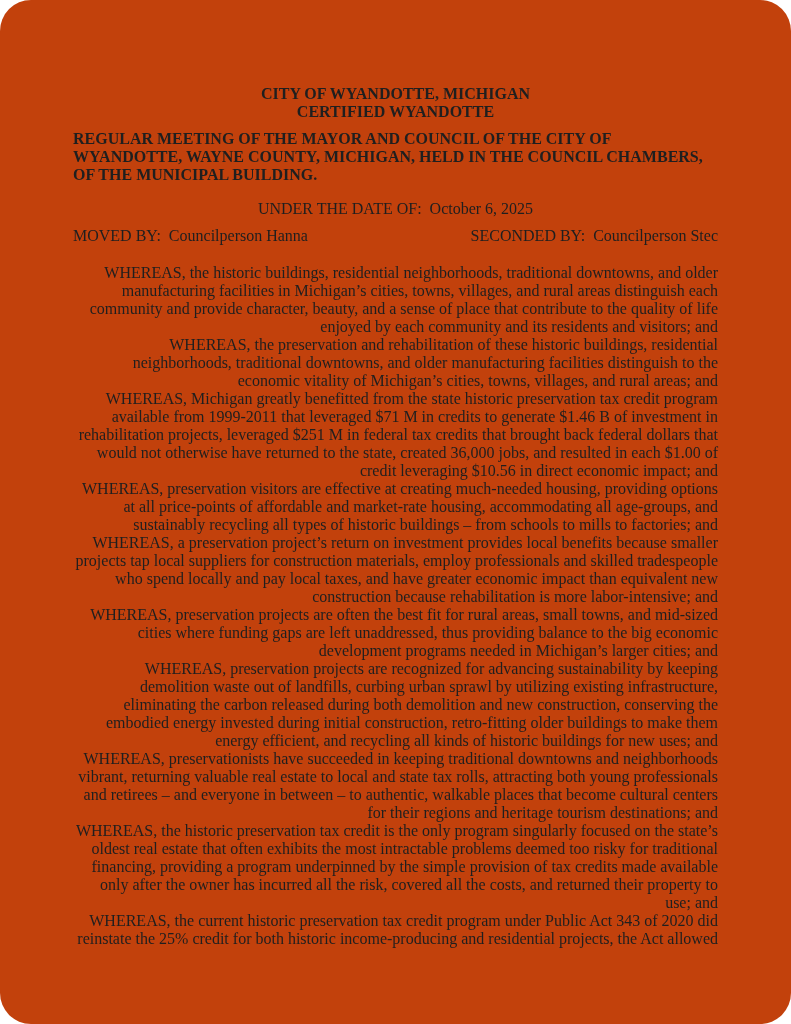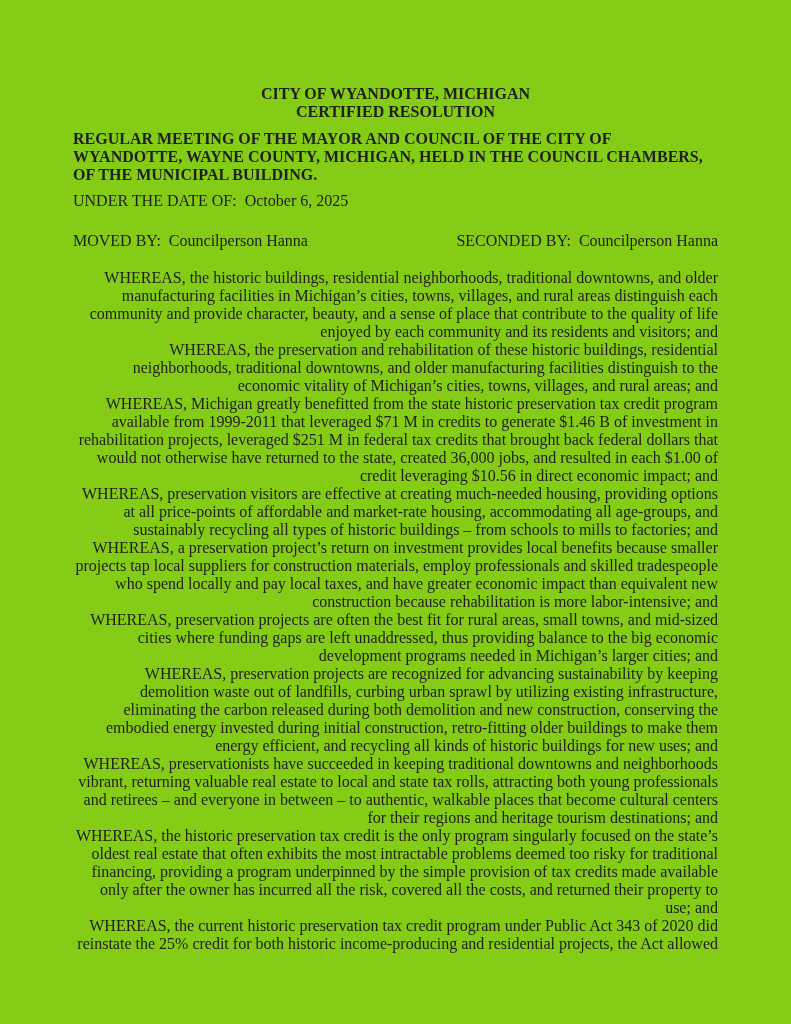--- a/index.html
+++ b/index.html
@@ -1,74 +1,75 @@
 <!DOCTYPE html>
 <html><head>
 <meta charset="utf-8">
 <style>
   html, body { margin: 0; padding: 0; background: #ffffff; }
   .page {
     position: relative;
     width: 791px;
     height: 1024px;
-    background: #84cc16;
+    background: #c2410c;
     box-sizing: border-box;
     padding: 85px 73px 0 73px;
     font-family: "Liberation Serif", "DejaVu Serif", serif;
     font-size: 16px;
     line-height: 18px;
     color: #1f1f1f;
     overflow: hidden;
+    border-radius: 31px;
   }
   .doc-header {
     text-align: center;
     font-weight: bold;
   }
   .doc-header div { white-space: pre-wrap; }
   .meeting-statement {
     margin: 9px 0 0 0;
     font-weight: bold;
   }
   .date-line {
-    margin-top: 8px;
-    text-align: left;
+    margin-top: 16px;
+    text-align: center;
     white-space: pre-wrap;
   }
   .moved-row {
-    margin-top: 22px;
+    margin-top: 9px;
     display: flex;
     justify-content: space-between;
   }
   .moved-row span { white-space: pre-wrap; }
   .resolution-body {
     margin-top: 19px;
   }
   .resolution-body p {
     margin: 0;
     padding: 0;
     text-align: right;
   }
 </style>
 </head>
 <body>
 
 <div class="page">
 
   <div class="doc-header">
     <div>CITY OF WYANDOTTE, MICHIGAN</div>
-    <div>CERTIFIED RESOLUTION</div>
+    <div>CERTIFIED WYANDOTTE</div>
   </div>
 
   <p class="meeting-statement">REGULAR MEETING OF THE MAYOR AND COUNCIL OF THE CITY OF WYANDOTTE, WAYNE COUNTY, MICHIGAN, HELD IN THE COUNCIL CHAMBERS, OF THE MUNICIPAL BUILDING.</p>
 
   <div class="date-line">UNDER THE DATE OF:  October 6, 2025</div>
 
   <div class="moved-row">
     <span>MOVED BY:  Councilperson Hanna</span>
-    <span>SECONDED BY:  Councilperson Hanna</span>
+    <span>SECONDED BY:  Councilperson Stec</span>
   </div>
 
   <div class="resolution-body">
     <p>WHEREAS, the historic buildings, residential neighborhoods, traditional downtowns, and older manufacturing facilities in Michigan’s cities, towns, villages, and rural areas distinguish each community and provide character, beauty, and a sense of place that contribute to the quality of life enjoyed by each community and its residents and visitors; and</p>
     <p>WHEREAS, the preservation and rehabilitation of these historic buildings, residential neighborhoods, traditional downtowns, and older manufacturing facilities distinguish to the economic vitality of Michigan’s cities, towns, villages, and rural areas; and</p>
     <p>WHEREAS, Michigan greatly benefitted from the state historic preservation tax credit program available from 1999-2011 that leveraged $71 M in credits to generate $1.46 B of investment in rehabilitation projects, leveraged $251 M in federal tax credits that brought back federal dollars that would not otherwise have returned to the state, created 36,000 jobs, and resulted in each $1.00 of credit leveraging $10.56 in direct economic impact; and</p>
     <p>WHEREAS, preservation visitors are effective at creating much-needed housing, providing options at all price-points of affordable and market-rate housing, accommodating all age-groups, and sustainably recycling all types of historic buildings – from schools to mills to factories; and</p>
     <p>WHEREAS, a preservation project’s return on investment provides local benefits because smaller projects tap local suppliers for construction materials, employ professionals and skilled tradespeople who spend locally and pay local taxes, and have greater economic impact than equivalent new construction because rehabilitation is more labor-intensive; and</p>
     <p>WHEREAS, preservation projects are often the best fit for rural areas, small towns, and mid-sized cities where funding gaps are left unaddressed, thus providing balance to the big economic development programs needed in Michigan’s larger cities; and</p>
     <p>WHEREAS, preservation projects are recognized for advancing sustainability by keeping demolition waste out of landfills, curbing urban sprawl by utilizing existing infrastructure, eliminating the carbon released during both demolition and new construction, conserving the embodied energy invested during initial construction, retro-fitting older buildings to make them energy efficient, and recycling all kinds of historic buildings for new uses; and</p>

